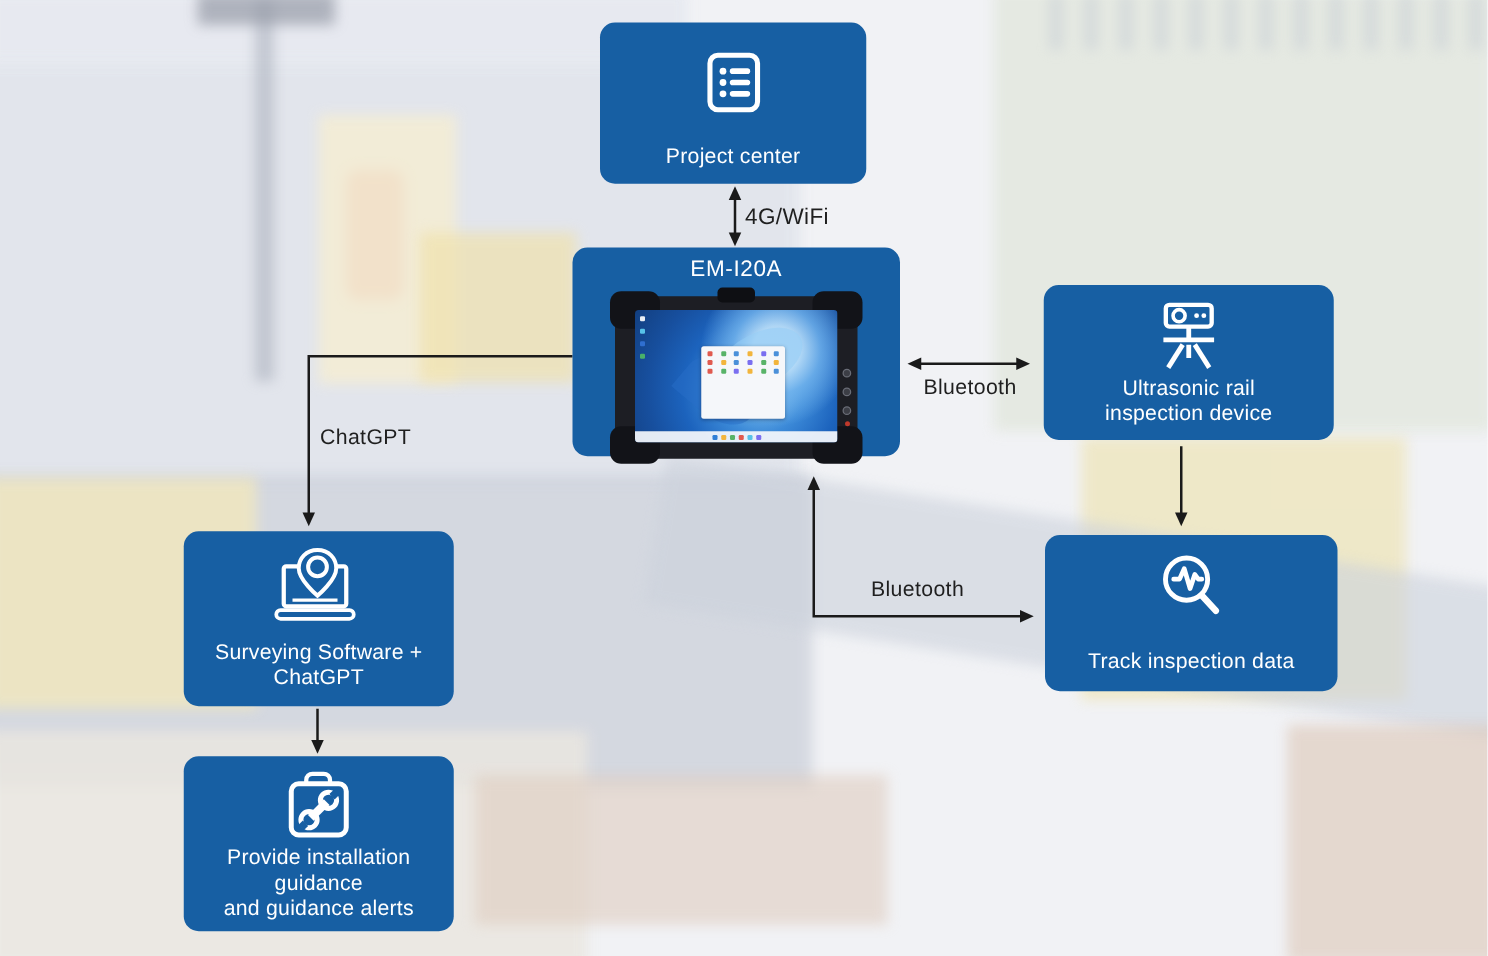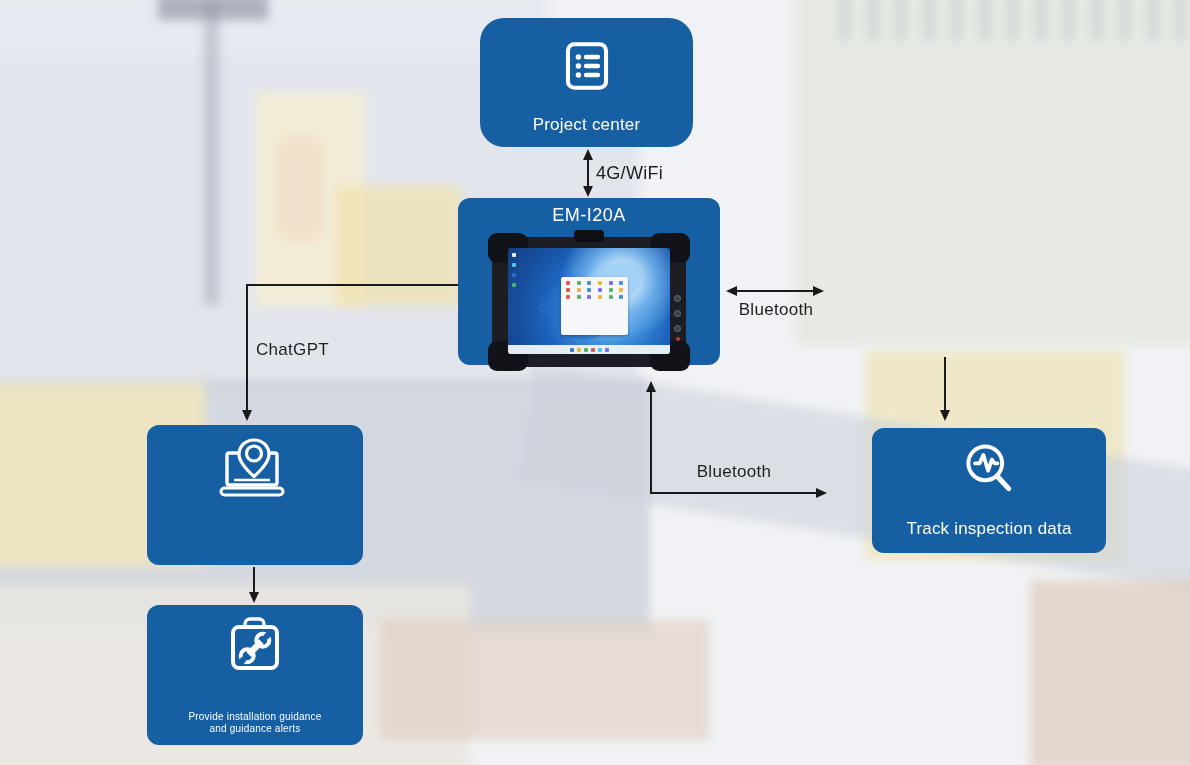--- a/index.html
+++ b/index.html
@@ -30,27 +30,27 @@
   
   #connectors{position:absolute;inset:0;z-index:1;}
   #connectors path,#connectors line,#connectors polyline{stroke:#1a1a1a;stroke-width:2;fill:none;}
   #connectors polygon{fill:#1a1a1a;}
   .edge-label{position:absolute;z-index:2;color:#1f1f1f;font-size:17px;letter-spacing:.3px;}
 
   
   .node{position:absolute;z-index:3;background:#175fa3;border-radius:12px;color:#fff;
         display:flex;flex-direction:column;align-items:center;text-align:center;}
   .node .lbl{font-size:17px;line-height:1.22;letter-spacing:.2px;}
-  #node-project{left:480px;top:18px;width:213px;height:129px;justify-content:space-between;padding:19px 0 11px;box-sizing:border-box;border-radius:24px;}
+  #node-project{left:480px;top:18px;width:213px;height:129px;justify-content:space-between;padding:19px 0 11px;box-sizing:border-box;}
   #node-em{left:458px;top:198px;width:262px;height:167px;}
   #node-ultra{left:835px;top:228px;width:232px;height:124px;padding:12px 0 10px;box-sizing:border-box;justify-content:space-between;}
-  #node-track{left:836px;top:428px;width:234px;height:125px;padding:10px 0 13px;box-sizing:border-box;justify-content:space-between;margin-left:36px;}
+  #node-track{left:836px;top:428px;width:234px;height:125px;padding:10px 0 13px;box-sizing:border-box;justify-content:space-between;}
   #node-survey{left:147px;top:425px;width:216px;height:140px;padding:13px 0 12px;box-sizing:border-box;justify-content:space-between;}
   #node-guide{left:147px;top:605px;width:216px;height:140px;padding:9px 0 10px;box-sizing:border-box;justify-content:space-between;}
-  #node-guide .lbl{font-size:10px;}
+  #node-guide .lbl{font-size:17px;}
   #node-em .em-title{font-size:18px;letter-spacing:.5px;margin-top:7px;}
 
   
   .tablet{position:absolute;left:50%;top:39px;transform:translateX(-50%);width:194px;height:130px;
           background:#1d1e24;border-radius:10px;}
   .tablet .bump{position:absolute;width:40px;height:30px;background:#121318;border-radius:9px;}
   .bump.tl{left:-4px;top:-4px;} .bump.tr{right:-4px;top:-4px;}
   .bump.bl{left:-4px;bottom:-4px;} .bump.br{right:-4px;bottom:-4px;}
   .tablet .cap{position:absolute;left:50%;top:-7px;transform:translateX(-50%);width:30px;height:12px;background:#0e0f13;border-radius:4px;}
   .tablet .screen{position:absolute;left:16px;right:16px;top:11px;bottom:13px;border-radius:3px;overflow:hidden;
@@ -201,20 +201,39 @@
       </div>
       <div class="side-btns">
           <i></i>
           <i></i>
           <i></i>
         </div>
       <div class="red-dot"></div>
     </div>
   </div>
 
+  <div class="node" id="node-ultra">
+    <span>
+      <svg width="62" height="56" viewBox="0 0 64 58" fill="none" stroke="#fff">
+        <rect x="13" y="4" width="38" height="18" rx="3" stroke-width="3.6"></rect>
+        <circle cx="24" cy="13" r="5" stroke-width="3"></circle>
+        <circle cx="38.5" cy="13" r="2" fill="#fff" stroke="none"></circle>
+        <circle cx="44.5" cy="13" r="2" fill="#fff" stroke="none"></circle>
+        <line x1="32" y1="22" x2="32" y2="32" stroke-width="4"></line>
+        <line x1="11" y1="33" x2="53" y2="33" stroke-width="4"></line>
+        <line x1="27" y1="37" x2="15" y2="56" stroke-width="4"></line>
+        <line x1="37" y1="37" x2="49" y2="56" stroke-width="4"></line>
+        <line x1="32" y1="37" x2="32" y2="48" stroke-width="4"></line>
+      </svg>
+    </span>
+    <span class="lbl">
+      <span>Ultrasonic rail</span><br>
+      <span>inspection device</span>
+    </span>
+  </div>
 
   <div class="node" id="node-track">
     <span>
       <svg width="60" height="60" viewBox="0 0 64 64" fill="none" stroke="#fff">
         <circle cx="28" cy="27" r="18" stroke-width="4.2"></circle>
         <line x1="41" y1="41" x2="53" y2="54" stroke-width="5.5" stroke-linecap="round"></line>
         <polyline points="17,27 22,27 26,18 31,35 35,23 38,27 41,27" stroke-width="4" stroke-linecap="round" stroke-linejoin="round"></polyline>
       </svg>
     </span>
     <span class="lbl">Track inspection data</span>
@@ -222,20 +241,24 @@
 
   <div class="node" id="node-survey">
     <span>
       <svg width="74" height="62" viewBox="0 0 74 60" fill="none" stroke="#fff">
         <rect x="9" y="14" width="50" height="32" rx="2" stroke-width="3.4"></rect>
         <line x1="16" y1="41" x2="52" y2="41" stroke-width="2.6"></line>
         <rect x="3" y="49" width="62" height="7" rx="3.5" stroke-width="3"></rect>
         <path d="M36,1 C45,1 51,7.5 51,15.5 C51,25 36,37.5 36,37.5 C36,37.5 21,25 21,15.5 C21,7.5 27,1 36,1 Z" fill="#175fa3" stroke-width="3.2"></path>
         <circle cx="36" cy="14.5" r="7.5" stroke-width="3.2"></circle>
       </svg>
+    </span>
+    <span class="lbl">
+      <span>Surveying Software +</span><br>
+      <span>ChatGPT</span>
     </span>
   </div>
 
   <div class="node" id="node-guide">
     <span>
       <svg width="64" height="62" viewBox="0 0 64 62" fill="none" stroke="#fff">
         <path d="M22,13 V10 a5,5 0 0 1 5,-5 h9 a5,5 0 0 1 5,5 V13" stroke-width="3.4"></path>
         <rect x="10" y="13" width="44" height="41" rx="6" stroke-width="4"></rect>
         <g transform="rotate(-45 32 34)">
           <circle cx="21" cy="34" r="6.5" stroke-width="4"></circle>

